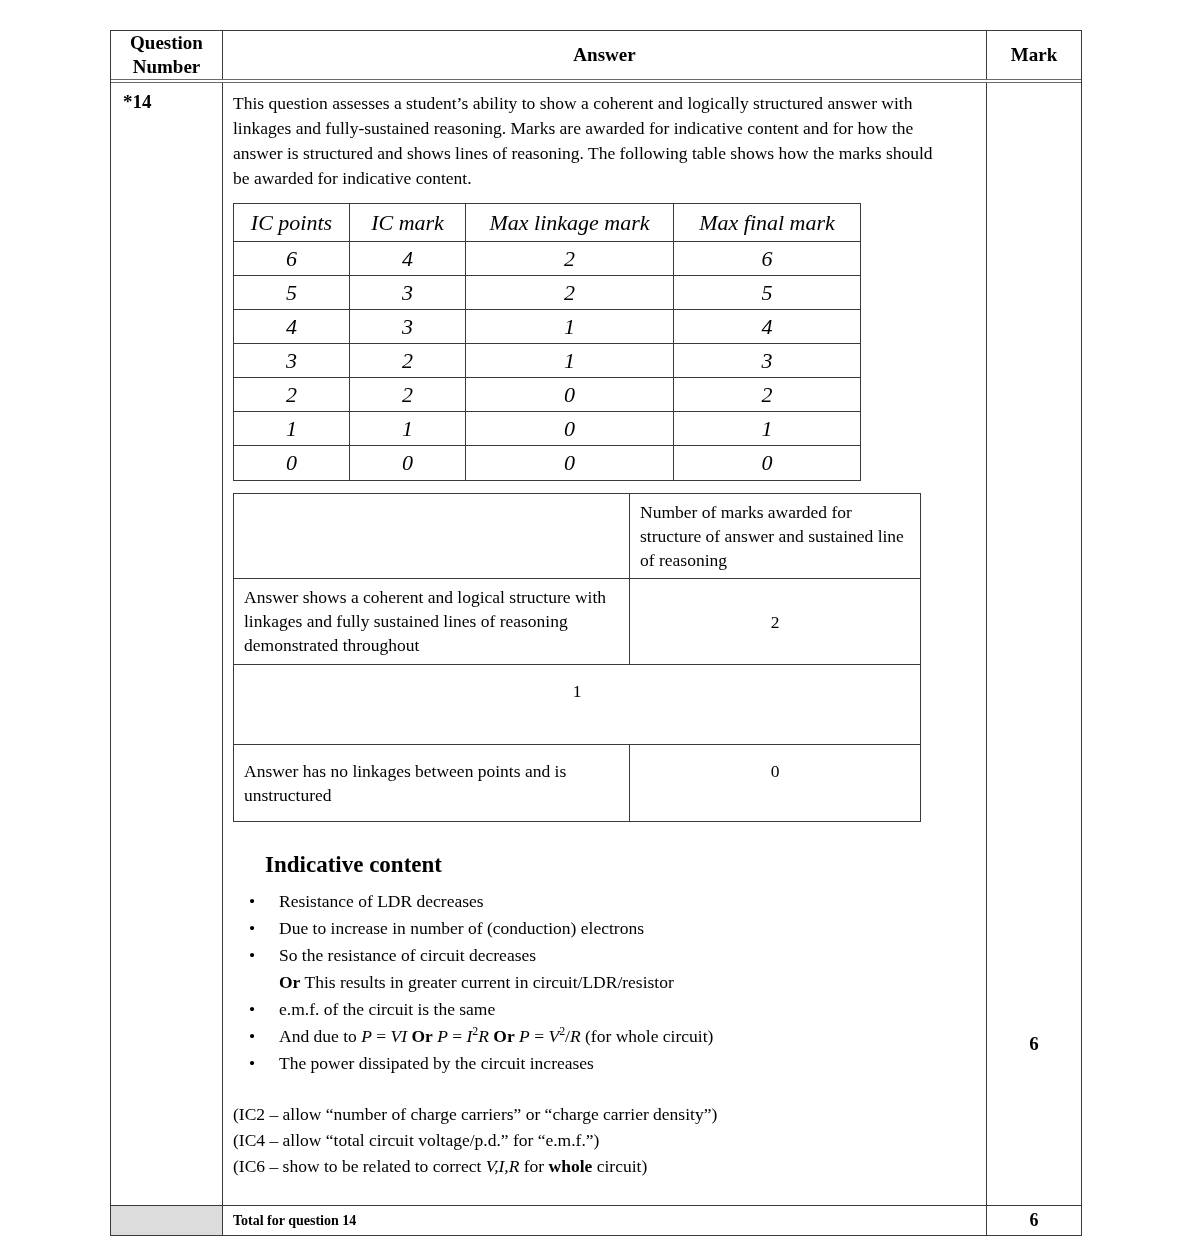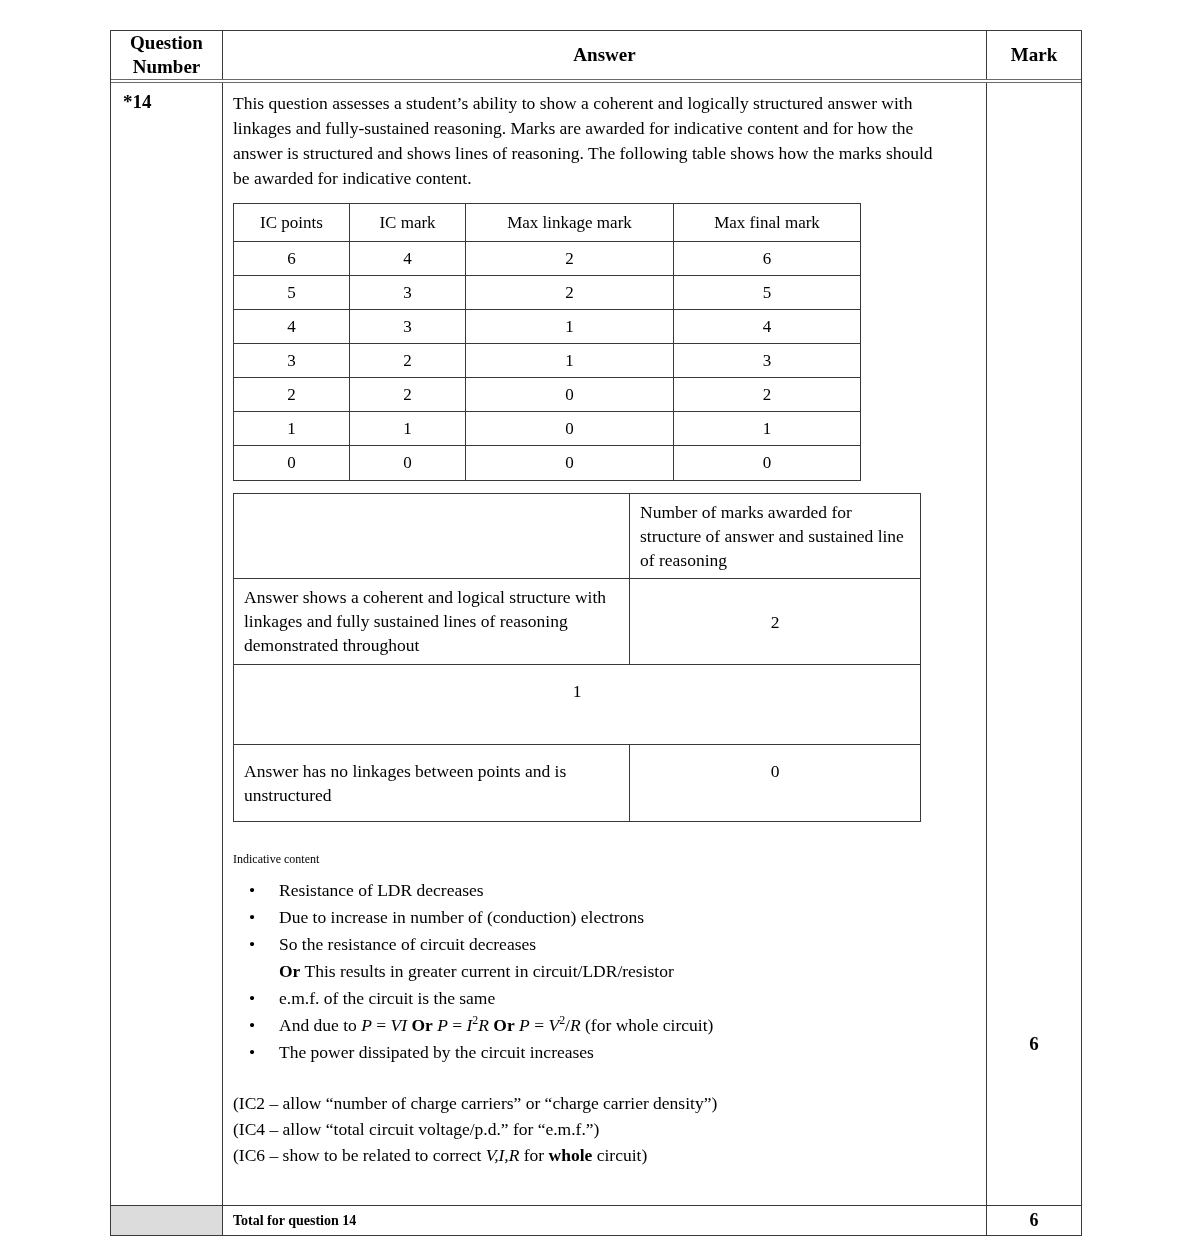--- a/index.html
+++ b/index.html
@@ -36,21 +36,21 @@
   }
 
   .intro { max-width: 700px; line-height: 25px; }
 
   
   .ic-table { margin-top: 12px; width: 628px; border: 1.5px solid #3a3a3a; }
   .ic-row { display: flex; }
   .ic-row > div {
     display: flex; align-items: center; justify-content: center;
     border-right: 1.5px solid #3a3a3a; border-bottom: 1.5px solid #3a3a3a;
-    height: 34px; font-size: 17px;
+    height: 34px; font-size: 22px; font-style: italic;
   }
   .ic-row.ic-head > div { height: 38px; }
   .ic-row > div:last-child { border-right: none; }
   .ic-table .ic-row:last-child > div { border-bottom: none; }
   .ic-c1 { width: 116px; } .ic-c2 { width: 116px; }
   .ic-c3 { width: 208px; } .ic-c4 { flex: 1; }
 
   .structure-intro { margin-top: 14px; max-width: 690px; line-height: 25px; }
 
   
@@ -60,21 +60,21 @@
   .st-c1 { width: 396px; border-right: 1.5px solid #3a3a3a; padding: 6px 10px; line-height: 24px; }
   .st-c2 { flex: 1; padding: 6px 10px; line-height: 24px; }
   .st-row .st-mark { display: flex; align-items: center; justify-content: center; padding: 6px 0; }
   .st-head { min-height: 74px; }
   .st-data1 { min-height: 86px; }
   .st-data2 { min-height: 80px; }
   .st-data3 { min-height: 76px; }
   .st-data2 .st-c1, .st-data3 .st-c1 { padding-top: 14px; }
   .st-data2 .st-mark, .st-data3 .st-mark { align-items: flex-start; padding-top: 14px; }
 
-  .indicative-heading { margin-top: 30px; font-weight: normal; font-size: 12px; }
+  .indicative-heading { margin-top: 30px; font-weight: bold; font-size: 23px; margin-left: 32px; }
 
   .bullets { margin-top: 10px; }
   .bline { display: flex; line-height: 27px; }
   .dot { width: 46px; padding-left: 16px; flex: none; }
   .btxt { flex: 1; }
   sup { font-size: 0.68em; vertical-align: super; line-height: 0; }
   .seg-b { font-weight: bold; text-align: right; }
   .seg-i { font-style: italic; }
 
   .notes { margin-top: 24px; line-height: 26px; }

